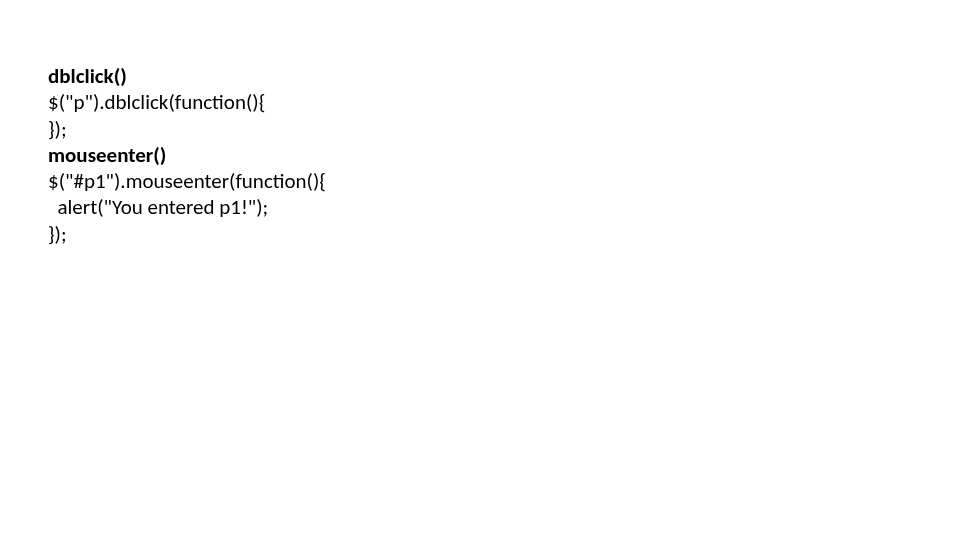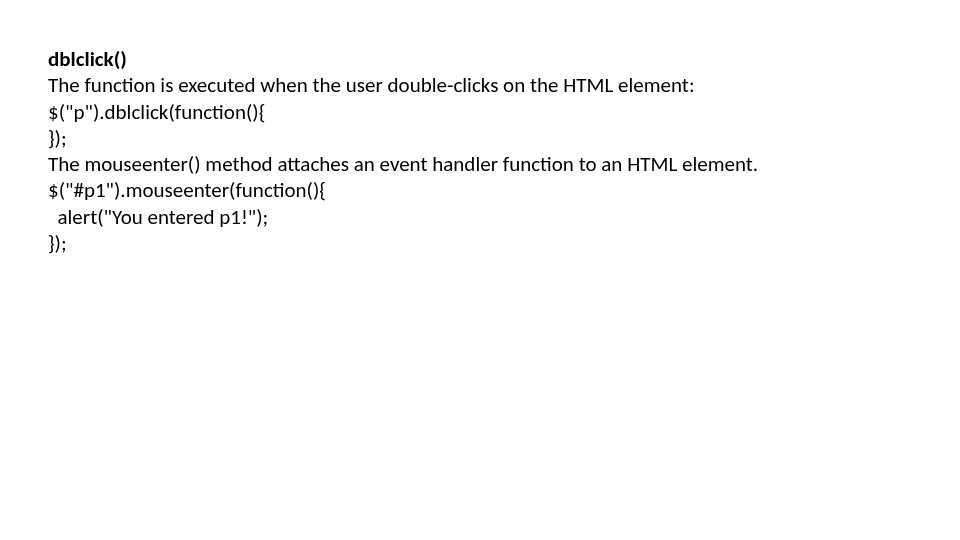--- a/index.html
+++ b/index.html
@@ -9,33 +9,33 @@
     height: 540px;
     background: #ffffff;
     font-family: Calibri, "Segoe UI", Arial, sans-serif;
     font-size: 21px;
     color: #000000;
     line-height: 1.25;
   }
   .slide {
     box-sizing: border-box;
     padding: 46px 48px 0 48px;
+    margin-top: 17px;
   }
   .bold {
     font-weight: 700;
   }
   .line {
     white-space: pre;
   }
 </style>
 </head>
 <body>
 
 <div class="slide">
   <div class="line bold">dblclick()</div>
-  <div class="line">The function is executed when the user double-clicks on the HTML element:</div>
   <div class="line">$("p").dblclick(function(){</div>
   <div class="line">});</div>
-  <div class="line">The mouseenter() method attaches an event handler function to an HTML element.</div>
+  <div class="line bold">mouseenter()</div>
   <div class="line">$("#p1").mouseenter(function(){</div>
   <div class="line">  alert("You entered p1!");</div>
   <div class="line">});</div>
 </div>
 
 </body></html>

